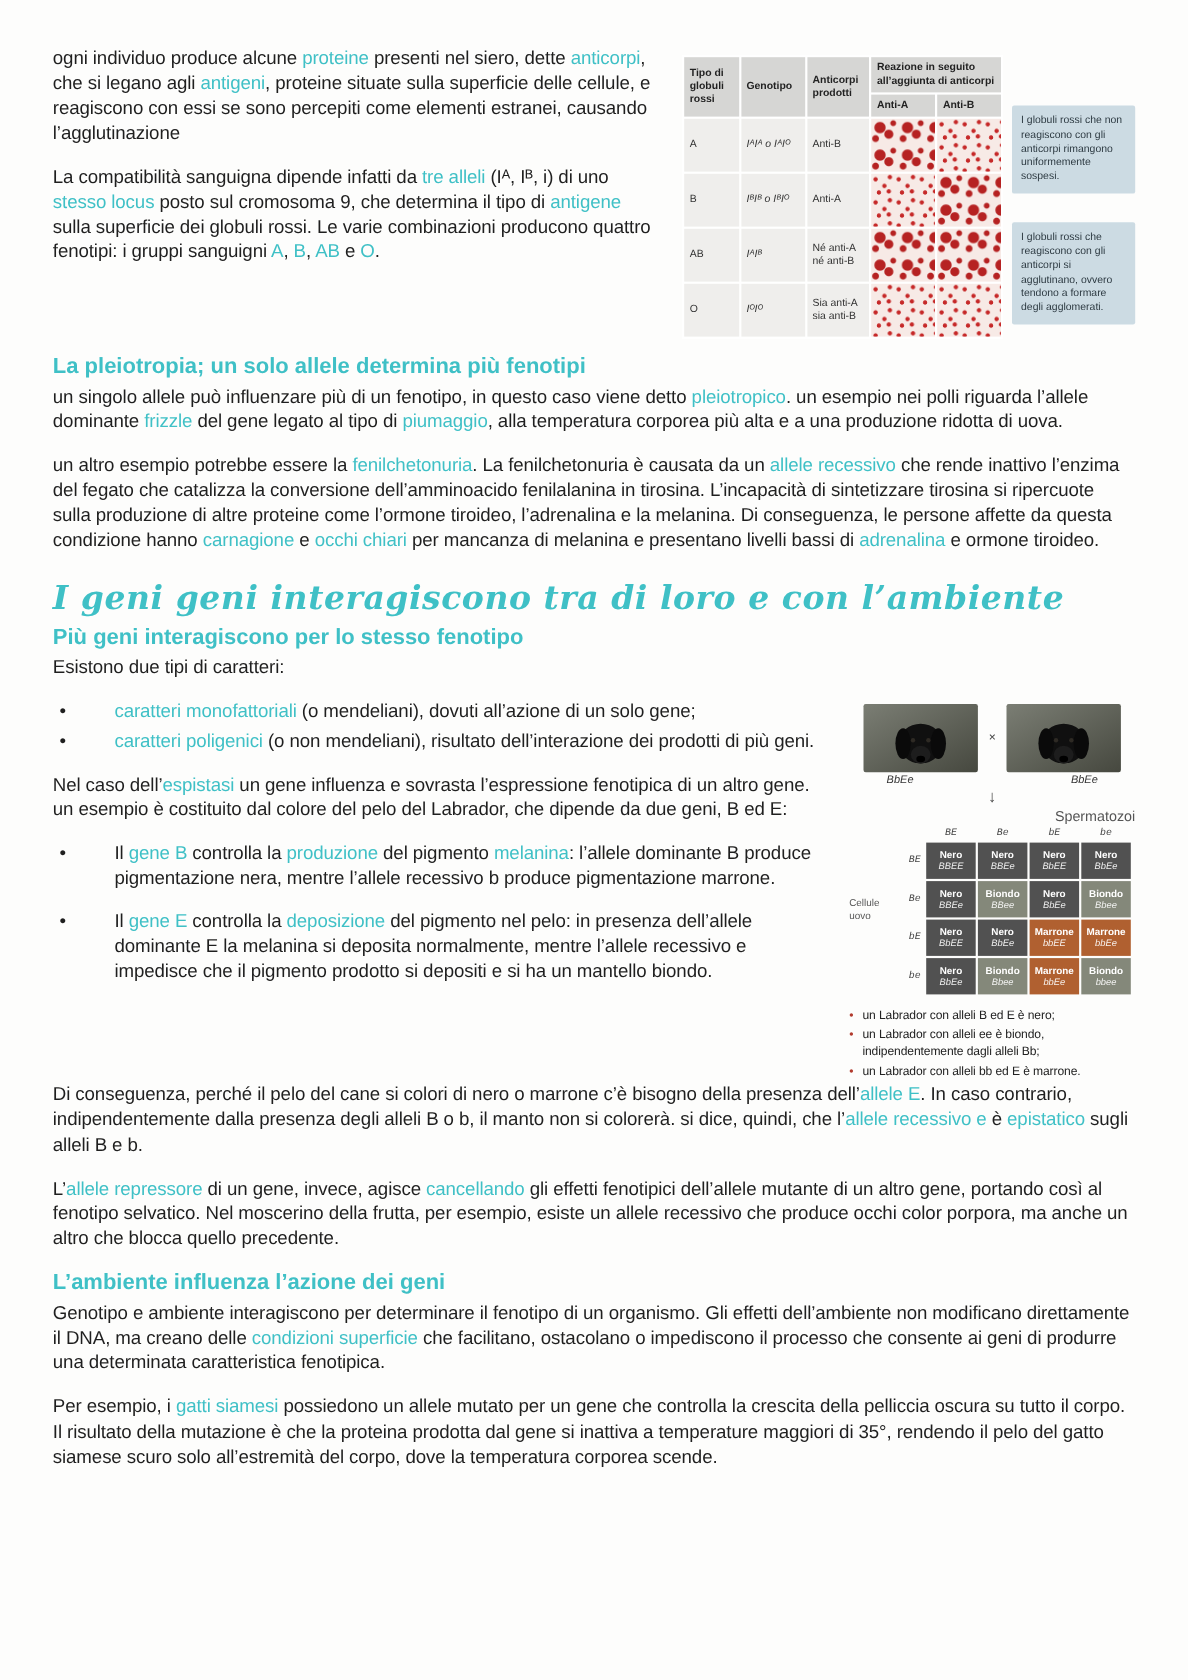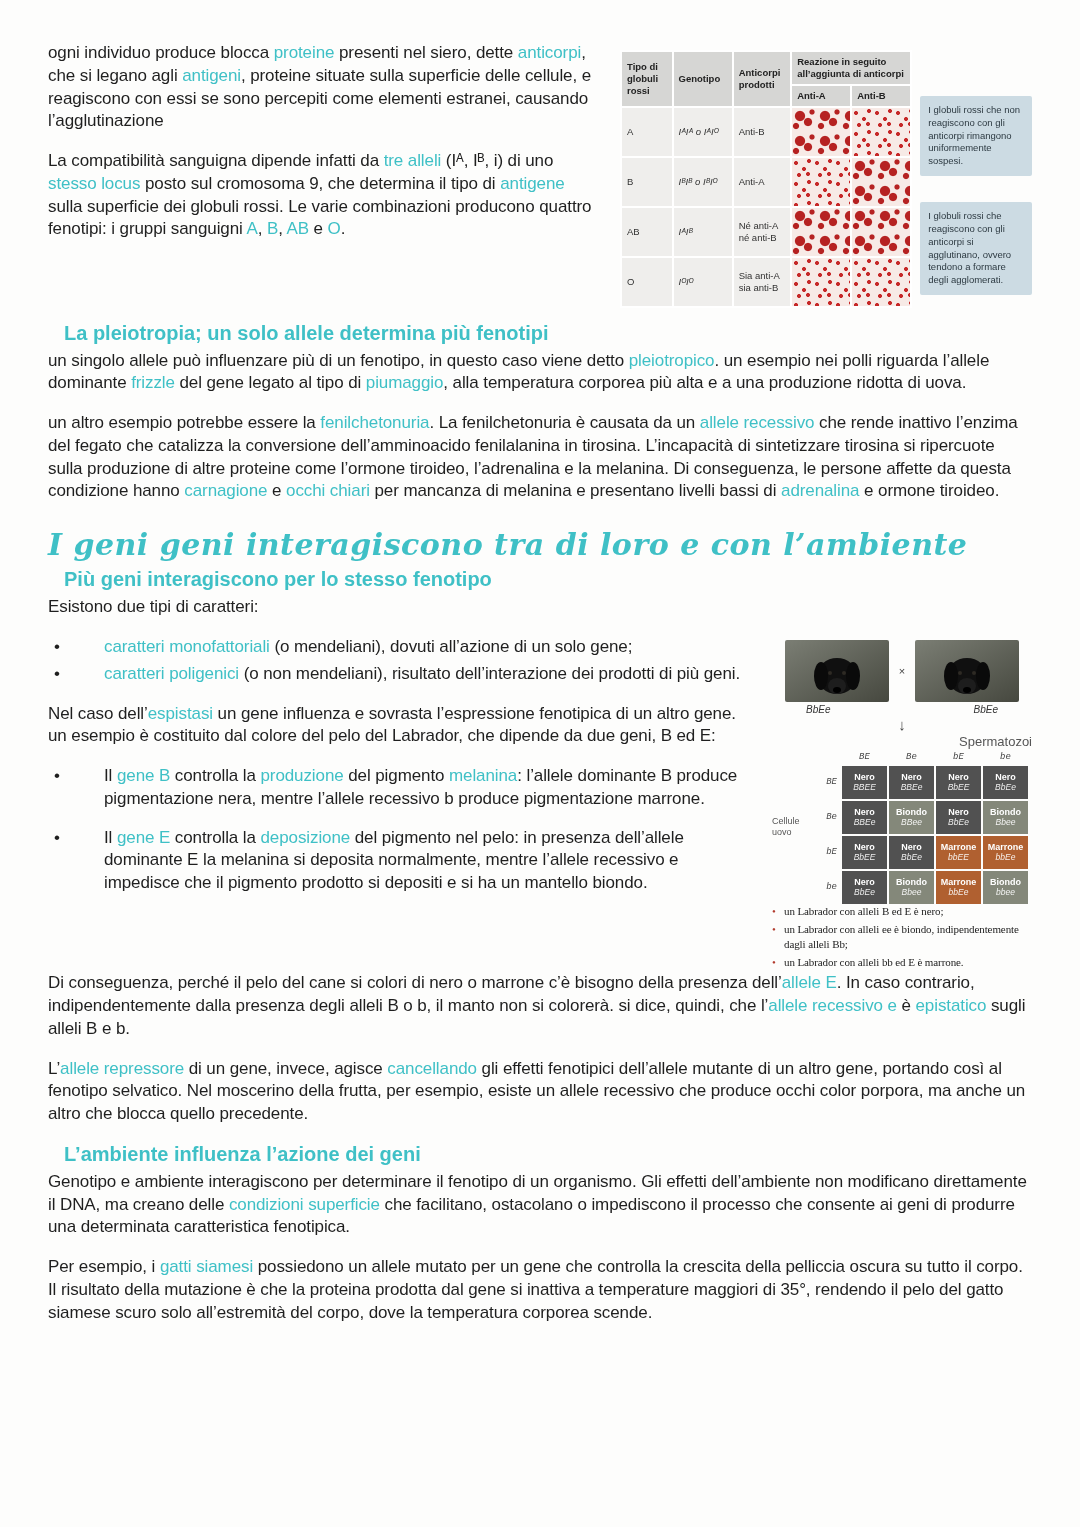--- a/index.html
+++ b/index.html
@@ -13,21 +13,21 @@
   *{box-sizing:border-box;margin:0;padding:0;}
   body{
     width:1080px;min-height:1527px;margin:0 auto;background:#fdfdfc;
     font-family:"Liberation Sans","DejaVu Sans",sans-serif;
     color:#1f1f1f;
   }
   .page{padding:42px 48px 30px 48px;}
   p,li{font-size:17px;line-height:1.34;letter-spacing:-0.1px;}
   .para{margin-bottom:17px;}
   .hl{color:var(--accent);}
-  .teal-heading{color:var(--accent);font-weight:bold;font-size:20px;margin:4px 0 5px 16px;letter-spacing:0;}
+  .teal-heading{color:var(--accent);font-weight:bold;font-size:20px;margin:4px 0 5px 0;letter-spacing:0;}
   .script-heading{
     color:var(--accent);font-family:"DejaVu Serif","Liberation Serif",serif;
     font-style:italic;font-weight:bold;font-size:30px;margin:24px 0 6px 0;letter-spacing:0.5px;
   }
   
   .top-section{display:flex;gap:26px;margin-bottom:14px;}
   .top-left{flex:0 0 546px;}
   .top-right{flex:1;display:flex;gap:8px;align-items:flex-start;padding-top:8px;}
   
   table.blood{border-collapse:separate;border-spacing:2px;background:#fff;}
@@ -77,32 +77,32 @@
   .punnett-grid{display:grid;grid-template-columns:24px repeat(4,45px);grid-auto-rows:auto;gap:2px;}
   .pg-corner{height:14px;}
   .pg-colhead,.pg-rowhead{font-size:9px;font-style:italic;color:#444;display:flex;align-items:center;justify-content:center;font-family:Liberation Mono, monospace;}
   .pg-rowhead{justify-content:flex-end;padding-right:3px;}
   .pcell{height:33px;display:flex;flex-direction:column;align-items:center;justify-content:center;color:#fff;}
   .pcell[data-color="nero"]{background:var(--nero);}
   .pcell[data-color="biondo"]{background:var(--biondo);}
   .pcell[data-color="marrone"]{background:var(--marrone);}
   .pcell-label{font-size:9px;font-weight:bold;line-height:1.1;}
   .pcell-geno{font-size:8.5px;font-style:italic;opacity:0.9;line-height:1.1;}
-  ul.fig-bullets{list-style:none;font-family:Liberation Serif, serif;}
+  ul.fig-bullets{list-style:none;margin-top:12px;}
   ul.fig-bullets li{position:relative;font-size:11px;line-height:1.35;padding-left:12px;margin-bottom:3px;color:#222;}
   ul.fig-bullets li::before{content:"•";position:absolute;left:0;top:0;color:#b23b2e;}
 </style>
 </head>
 <body>
 
 <div class="page">
 
   <div class="top-section">
     <div class="top-left">
-      <p class="para"><span>ogni individuo produce blocca </span><span class="hl">proteine</span><span> presenti nel siero, dette </span><span class="hl">anticorpi</span><span>, che si legano agli </span><span class="hl">antigeni</span><span>, proteine situate sulla superficie delle cellule, e reagiscono con essi se sono percepiti come elementi estranei, causando l’agglutinazione</span></p>
+      <p class="para"><span>ogni individuo produce alcune </span><span class="hl">proteine</span><span> presenti nel siero, dette </span><span class="hl">anticorpi</span><span>, che si legano agli </span><span class="hl">antigeni</span><span>, proteine situate sulla superficie delle cellule, e reagiscono con essi se sono percepiti come elementi estranei, causando l’agglutinazione</span></p>
       <p class="para"><span>La compatibilità sanguigna dipende infatti da </span><span class="hl">tre alleli</span><span> (Iᴬ, Iᴮ, i) di uno </span><span class="hl">stesso locus</span><span> posto sul cromosoma 9, che determina il tipo di </span><span class="hl">antigene</span><span> sulla superficie dei globuli rossi. Le varie combinazioni producono quattro fenotipi: i gruppi sanguigni </span><span class="hl">A</span><span>, </span><span class="hl">B</span><span>, </span><span class="hl">AB</span><span> e </span><span class="hl">O</span><span>.</span></p>
     </div>
 
     <div class="top-right">
       <table class="blood">
         <thead>
           <tr>
             <th rowspan="2" style="width:52px">Tipo di globuli rossi</th>
             <th rowspan="2" style="width:60px">Genotipo</th>
             <th rowspan="2" style="width:58px">Anticorpi prodotti</th>

